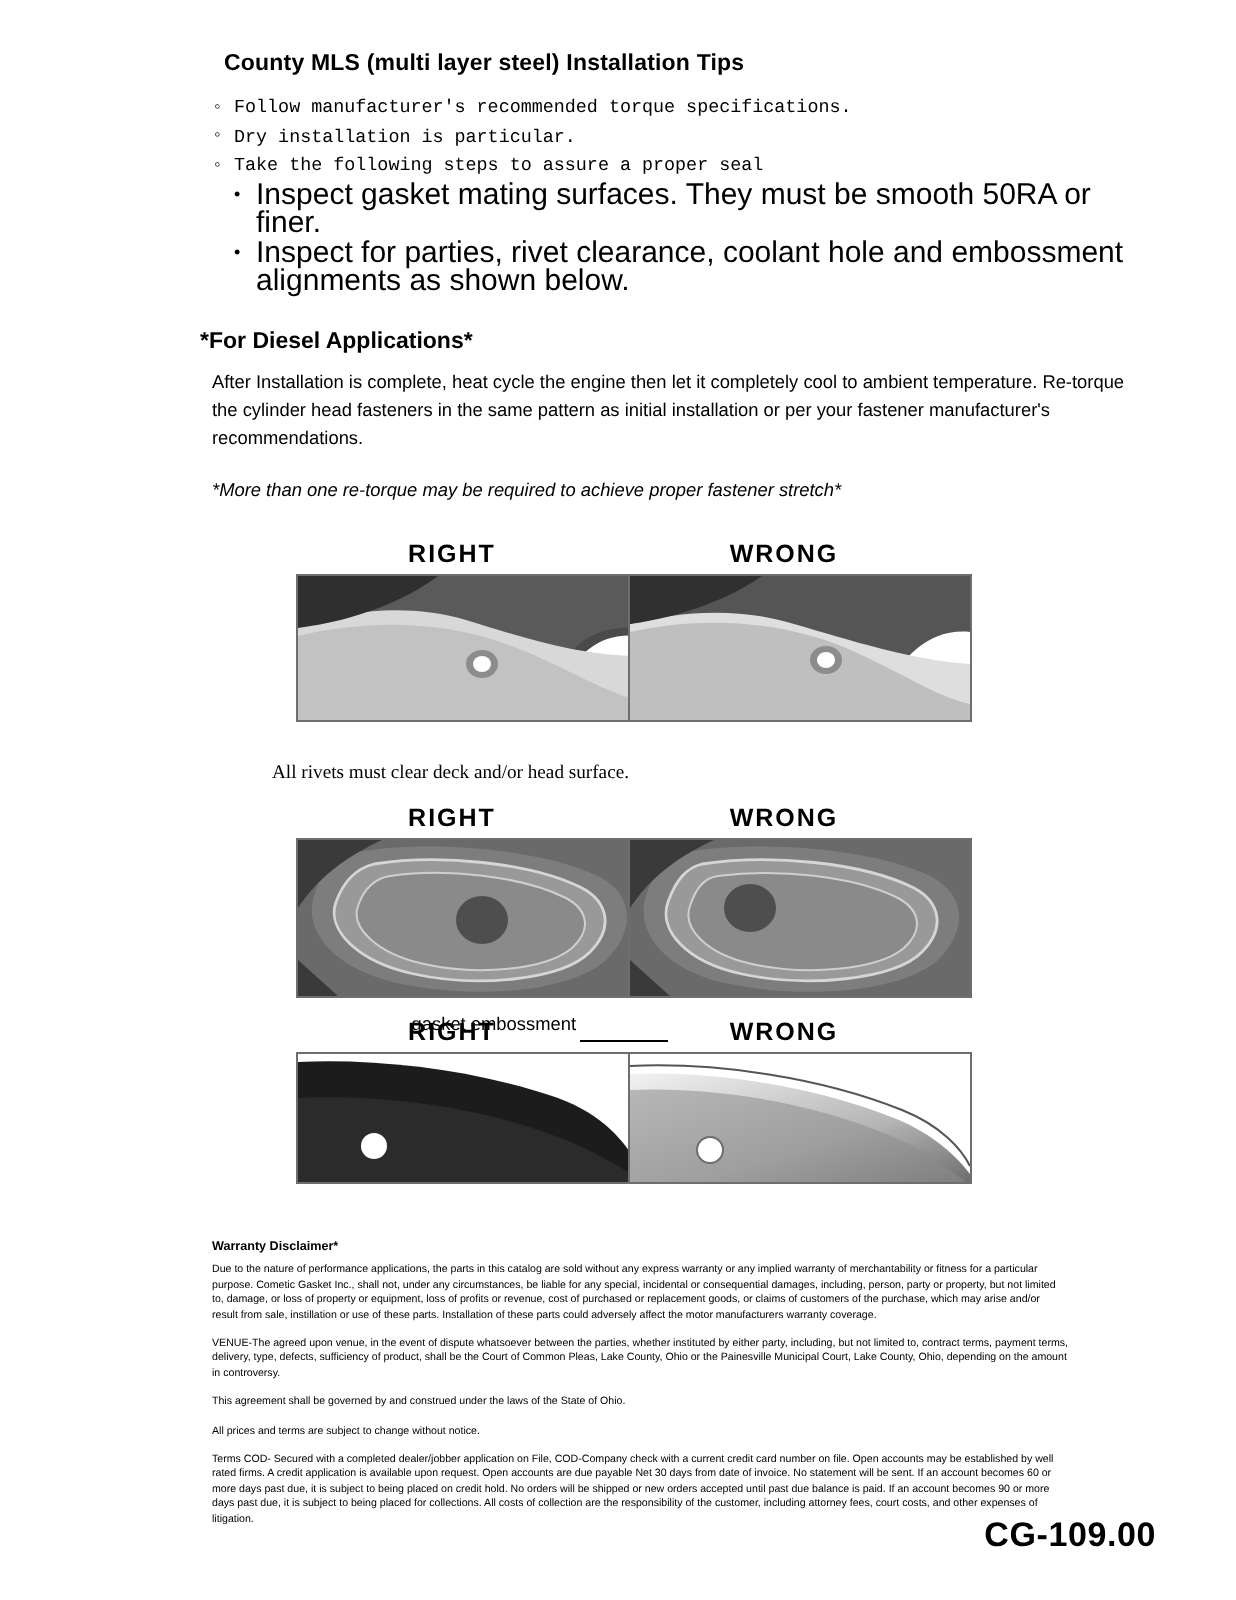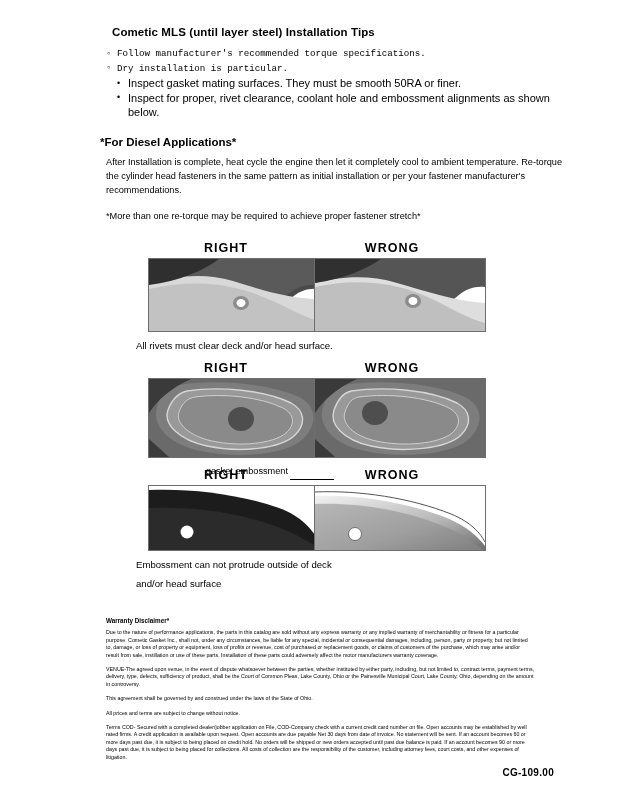--- a/index.html
+++ b/index.html
@@ -46,21 +46,21 @@
     left: 0;
     top: -0.5px;
     font-size: 9px;
   }
   .sub-list {
     margin: 0 0 0 11px;
     padding: 0;
     list-style: none;
   }
   .sub-list li {
-    font-size: 11px;
+    font-size: 15px;
     line-height: 14.5px;
     position: relative;
     padding-left: 11px;
   }
   .sub-list li::before {
     content: "\2022";
     position: absolute;
     left: 0;
     top: -0.5px;
     font-size: 9px;
@@ -71,20 +71,21 @@
     margin: 16px 0 7px 56px;
   }
   p.para {
     font-size: 9.2px;
     line-height: 14.2px;
     margin: 0 0 12px 62px;
     max-width: 470px;
   }
   p.para.last {
     margin-bottom: 0;
+    font-style: italic;
   }
 
   
   .figures {
     margin-top: 18px;
     position: relative;
   }
   .fig-row {
     display: flex;
     justify-content: center;
@@ -109,23 +110,24 @@
     overflow: hidden;
   }
   .fig-box.tall {
     height: 78px;
   }
   .fig-box.short {
     height: 64px;
   }
   .caption {
     font-size: 9.6px;
-    margin: 8px 0 0 0;
+    margin: 20px 0 0 0;
     text-align: left;
     padding-left: 6px;
+    font-family: Liberation Serif, serif;
   }
   .caption-wrap {
     display: flex;
     justify-content: center;
   }
   .caption-inner {
     width: 350px;
   }
   .caption-inner .caption {
     padding-left: 2px;
@@ -160,41 +162,42 @@
     margin: 0 0 5px 0;
   }
   .warranty p {
     font-size: 5.3px;
     line-height: 7.4px;
     margin: 0 0 7px 0;
     text-align: left;
   }
   .docnum {
     position: absolute;
-    right: 64px;
+    right: 40px;
     bottom: 22px;
-    font-size: 10px;
+    font-size: 17px;
     font-weight: bold;
     letter-spacing: 0.3px;
   }
 </style>
 </head>
 <body>
 
 <div class="page">
 
-  <h1 class="title">Cometic MLS (until layer steel) Installation Tips</h1>
+  <h1 class="title">County MLS (multi layer steel) Installation Tips</h1>
 
   <ul class="bullet-list">
     <li>Follow manufacturer's recommended torque specifications.</li>
     <li>Dry installation is particular.</li>
+    <li>Take the following steps to assure a proper seal</li>
   </ul>
   <ul class="sub-list" style="margin-left:73px;">
     <li>Inspect gasket mating surfaces.  They must be smooth 50RA or finer.</li>
-    <li>Inspect for proper, rivet clearance, coolant hole and embossment alignments as shown below.</li>
+    <li>Inspect for parties, rivet clearance, coolant hole and embossment alignments as shown below.</li>
   </ul>
 
   <h2 class="subtitle">*For Diesel Applications*</h2>
   <p class="para">After Installation is complete, heat cycle the engine then let it completely cool to ambient temperature. Re-torque the cylinder head fasteners in the same pattern as initial installation or per your fastener manufacturer's recommendations.</p>
   <p class="para last">*More than one re-torque may be required to achieve proper fastener stretch*</p>
 
   <div class="figures">
 
     <div class="fig-row">
       <div class="fig-col">
@@ -307,26 +310,20 @@
             </defs>
             <rect x="0" y="0" width="170" height="64" fill="#ffffff"></rect>
             <path d="M0,10 C40,8 92,16 132,32 C152,40 164,52 170,60 L170,64 L0,64 Z" fill="url(#g3)"></path>
             <path d="M0,18 C40,16 90,24 128,40 C148,48 160,58 168,64 L0,64 Z" fill="#8d8d8d" opacity="0.55"></path>
             <path d="M0,6 C44,4 96,12 136,28 C156,36 166,48 170,56" fill="none" stroke="#555555" stroke-width="1"></path>
             <circle cx="40" cy="48" r="6.5" fill="#ffffff" stroke="#6e6e6e" stroke-width="1"></circle>
           </svg>
         </div>
       </div>
     </div>
-    <div class="caption-wrap">
-      <div class="caption-inner">
-        <div class="caption">Embossment can not protrude outside of deck</div>
-        <div class="caption">and/or head surface</div>
-      </div>
-    </div>
 
   </div>
 
   <div class="warranty">
     <h3>Warranty Disclaimer*</h3>
     <p>Due to the nature of performance applications, the parts in this catalog are sold without any express warranty or any implied warranty of merchantability or fitness for a particular purpose.  Cometic Gasket Inc., shall not, under any circumstances, be liable for any special, incidental or consequential damages, including, person, party or property, but not limited to, damage, or loss of property or equipment, loss of profits or revenue, cost of purchased or replacement goods, or claims of customers of the purchase, which may arise and/or result from sale, instillation or use of these parts.  Installation of these parts could adversely affect the motor manufacturers warranty coverage.</p>
     <p>VENUE-The agreed upon venue, in the event of dispute whatsoever between the parties, whether instituted by either party, including, but not limited to, contract terms, payment terms, delivery, type, defects, sufficiency of product, shall be the Court of Common Pleas, Lake County, Ohio or the Painesville Municipal Court, Lake County, Ohio, depending on the amount in controversy.</p>
     <p>This agreement shall be governed by and construed under the laws of the State of Ohio.</p>
     <p>All prices and terms are subject to change without notice.</p>
     <p>Terms COD- Secured with a completed dealer/jobber application on File, COD-Company check with a current credit card number on file.  Open accounts may be established by well rated firms.  A credit application is available upon request.  Open accounts are due payable Net 30 days from date of invoice.  No statement will be sent.  If an account becomes 60 or more days past due, it is subject to being placed on credit hold.  No orders will be shipped or new orders accepted until past due balance is paid.  If an account becomes 90 or more days past due, it is subject to being placed for collections.  All costs of collection are the responsibility of the customer, including attorney fees, court costs, and other expenses of litigation.</p>

